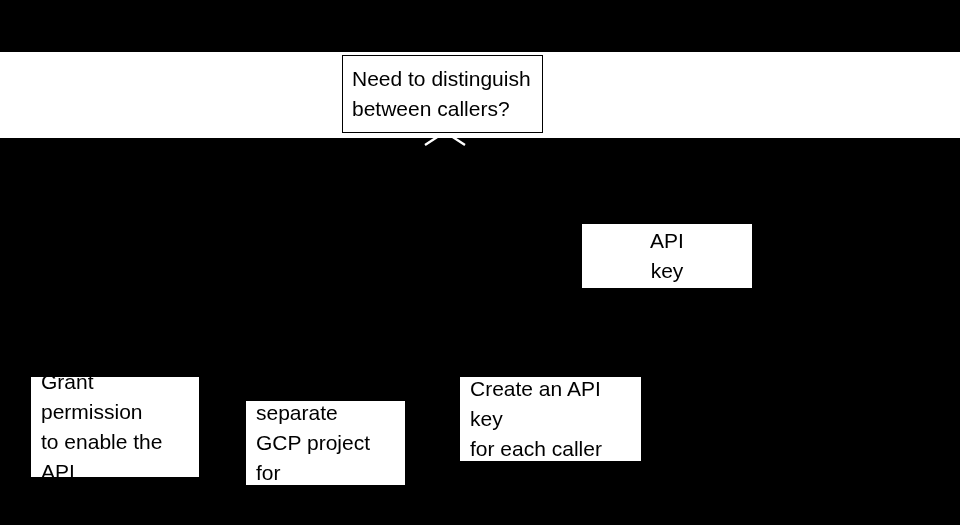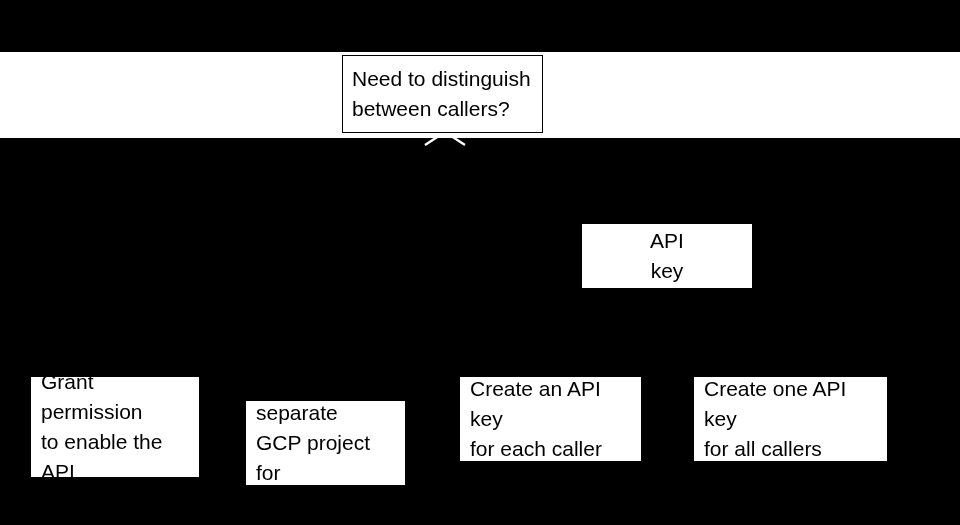--- a/index.html
+++ b/index.html
@@ -86,18 +86,14 @@
     <span class="label">Create a separate
 GCP project for
 each caller</span>
   </div>
 
   <div class="node outcome" style="left:460px; top:377px; width:181px; height:84px;">
     <span class="label">Create an API key
 for each caller</span>
   </div>
 
-  <div class="node outcome" style="left:694px; top:377px; width:193px; height:84px;">
-    <span class="label">Create one API key
-for all callers</span>
-  </div>
 
 </div>
 
 </body></html>

